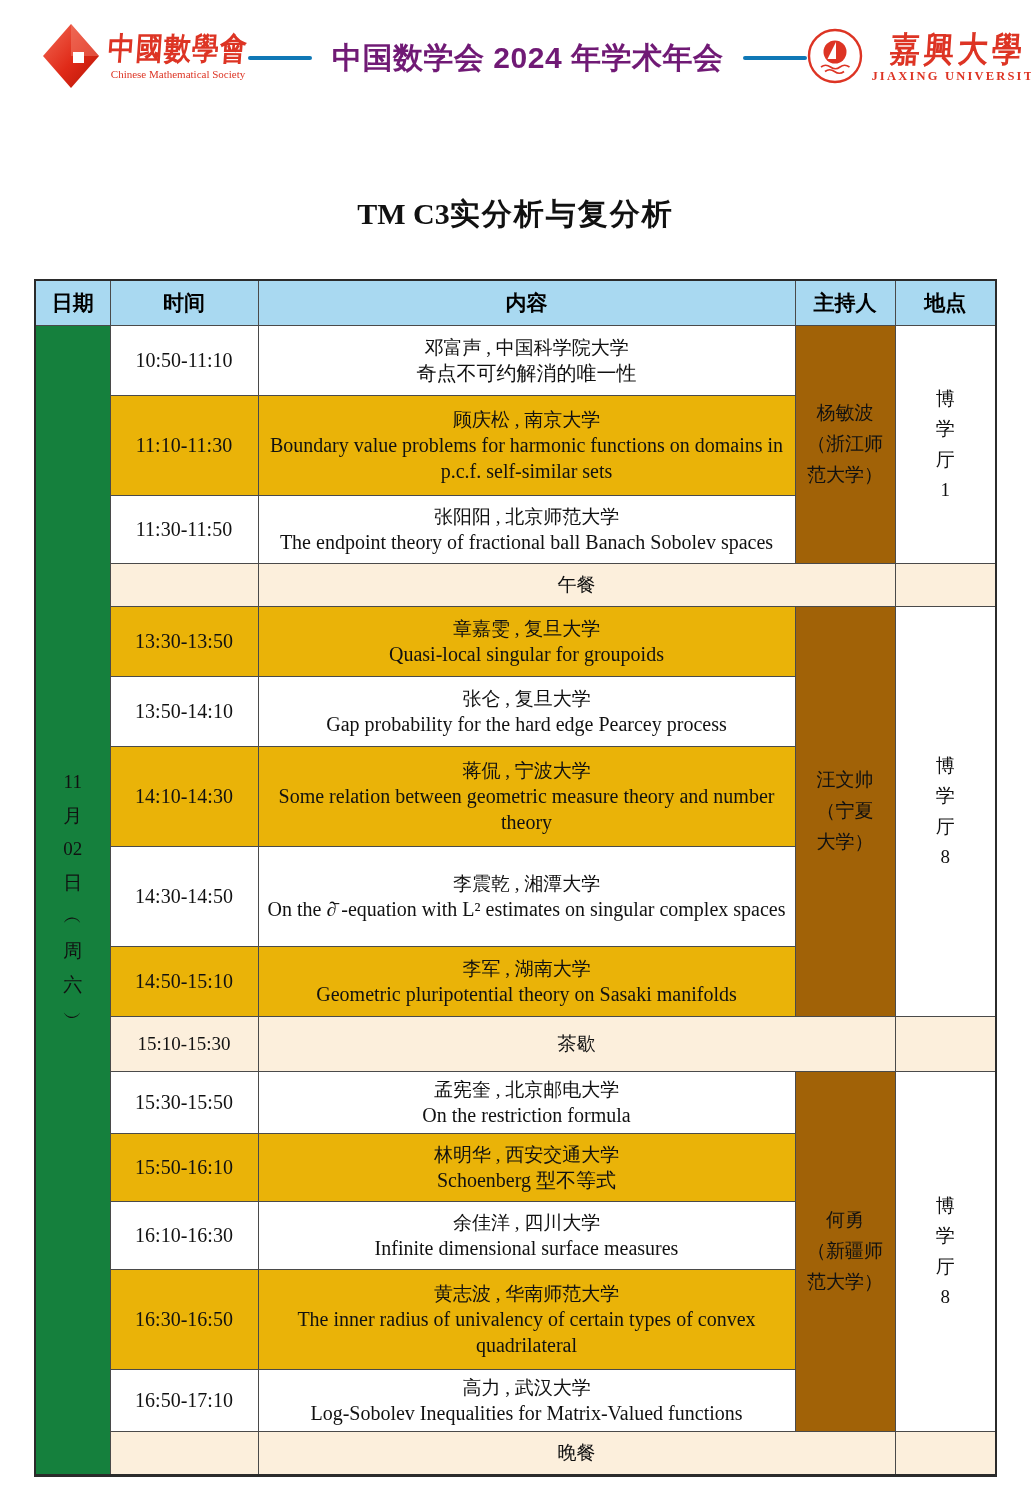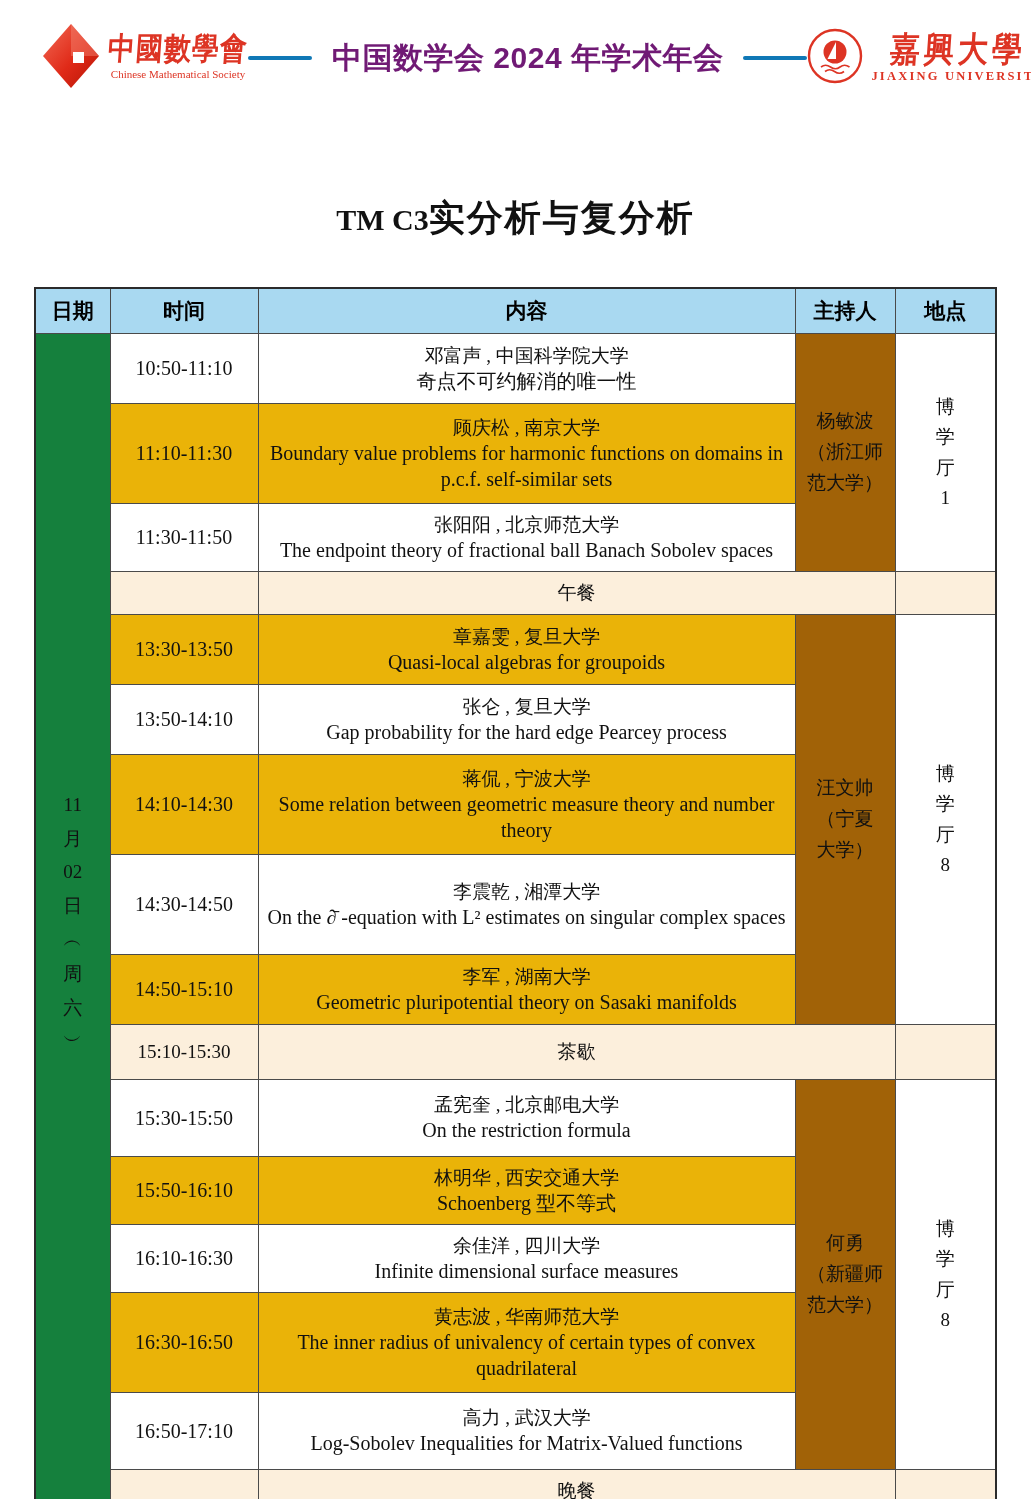--- a/index.html
+++ b/index.html
@@ -17,29 +17,29 @@
             font-family:"Liberation Serif",serif;}
   .logo-sub.jx{font-size:12.5px;font-weight:700;letter-spacing:2.2px;}
   .banner-center{display:flex;align-items:center;gap:20px;}
   .dash{display:inline-block;width:64px;height:4.5px;background:#0f78b6;border-radius:2px;}
   .banner-title{font-family:"Liberation Sans","DejaVu Sans",sans-serif;font-weight:700;
                 font-size:30px;color:#701a75;white-space:nowrap;letter-spacing:0.5px;}
   
   .session-title{margin-top:100px;text-align:center;white-space:nowrap;}
   .session-code{font-family:"Liberation Serif","DejaVu Serif",serif;font-weight:700;font-size:30px;}
   .session-name{font-family:Liberation Sans, sans-serif;font-weight:700;
-                font-size:36px;letter-spacing:2px;}
+                font-size:30px;letter-spacing:2px;}
   
   table.schedule{border-collapse:collapse;table-layout:fixed;width:961px;margin:44px auto 0 auto;
                  border:2px solid #2b2b2b;border-bottom-width:3px;}
   .schedule th,.schedule td{border:1px solid #4a4a4a;padding:8px;vertical-align:middle;text-align:center;}
   .schedule th{background:#a9d9f1;font-family:"Liberation Sans","DejaVu Sans",sans-serif;
                font-weight:700;font-size:21px;color:#000;}
   tr.hr{height:45px;}
-  tr.h70{height:70px;} tr.h100{height:100px;} tr.h68{height:68px;} tr.h69{height:77px;border-radius:14px;}
+  tr.h70{height:70px;} tr.h100{height:100px;} tr.h68{height:68px;} tr.h69{height:62px;border-radius:14px;}
   tr.h40{height:40px;} tr.h45{height:55px;} tr.h28{height:28px;}
   td.t{font-size:20px;background:#fff;}
   td.c{background:#fff;padding:2px 8px;}
   tr.blue td.t, tr.blue td.c{background:#eab308;}
   tr.mealrow td{background:#fcefdc;font-size:19px;}
   .spk{font-size:19px;line-height:1.38;}
   .ttl{font-size:20px;line-height:1.28;}
   td.datecell{background:#15803d;font-size:19px;line-height:1.78;white-space:pre-line;}
   td.hostcell{background:#a16207;font-size:19px;line-height:1.62;white-space:pre-line;padding:0 2px;}
   td.venuecell{background:#fff;font-size:19px;line-height:1.58;white-space:pre-line;}
@@ -154,21 +154,21 @@
       </tr>
       <tr class="h40 mealrow">
         <td></td>
         <td colspan="2">午餐</td>
         <td></td>
       </tr>
       <tr class="h70 blue">
         <td class="t">13:30-13:50</td>
         <td class="c">
           <div class="spk">章嘉雯 , 复旦大学</div>
-          <div class="ttl">Quasi-local algebras for groupoids</div>
+          <div class="ttl">Quasi-local singular for groupoids</div>
         </td>
         <td class="hostcell" rowspan="5">汪文帅
 （宁夏
 大学）</td>
         <td class="venuecell" rowspan="5">博
 学
 厅
 8</td>
       </tr>
       <tr class="h70">

